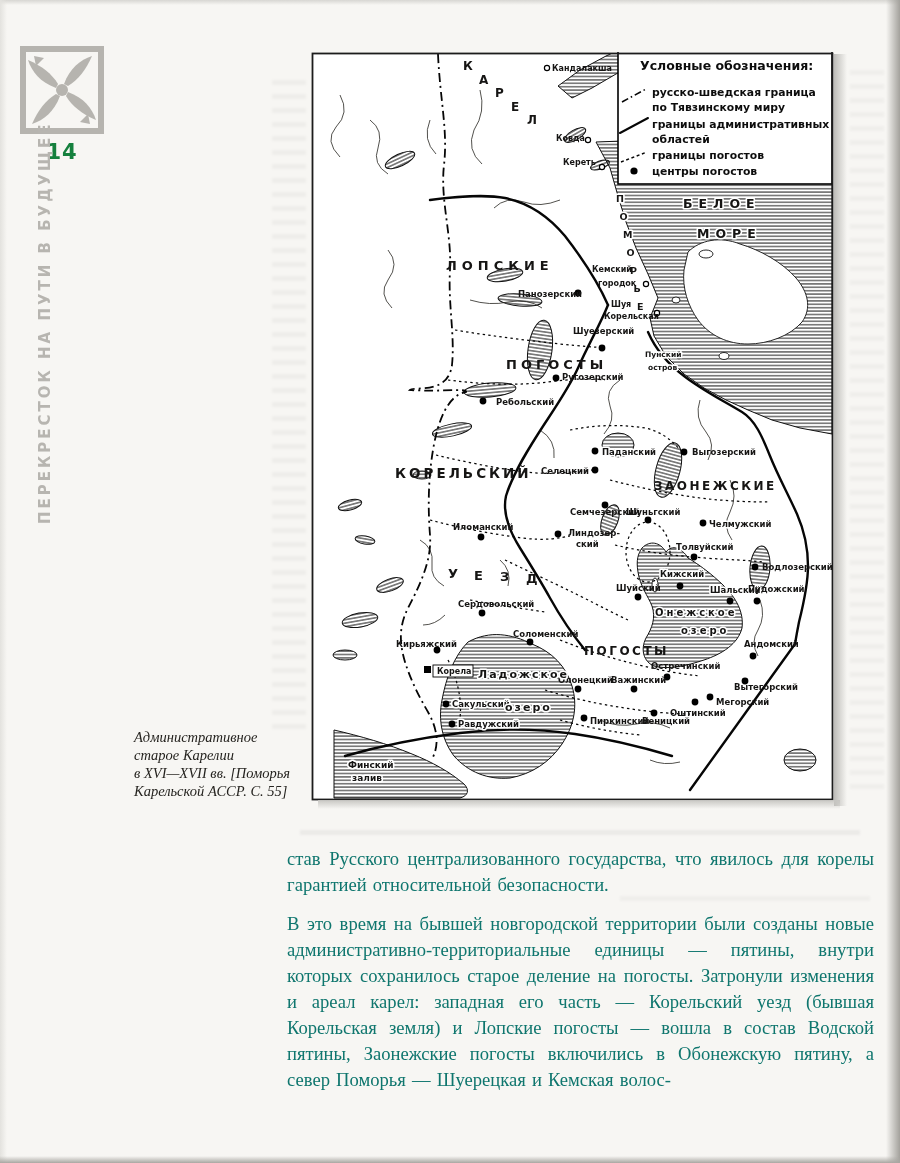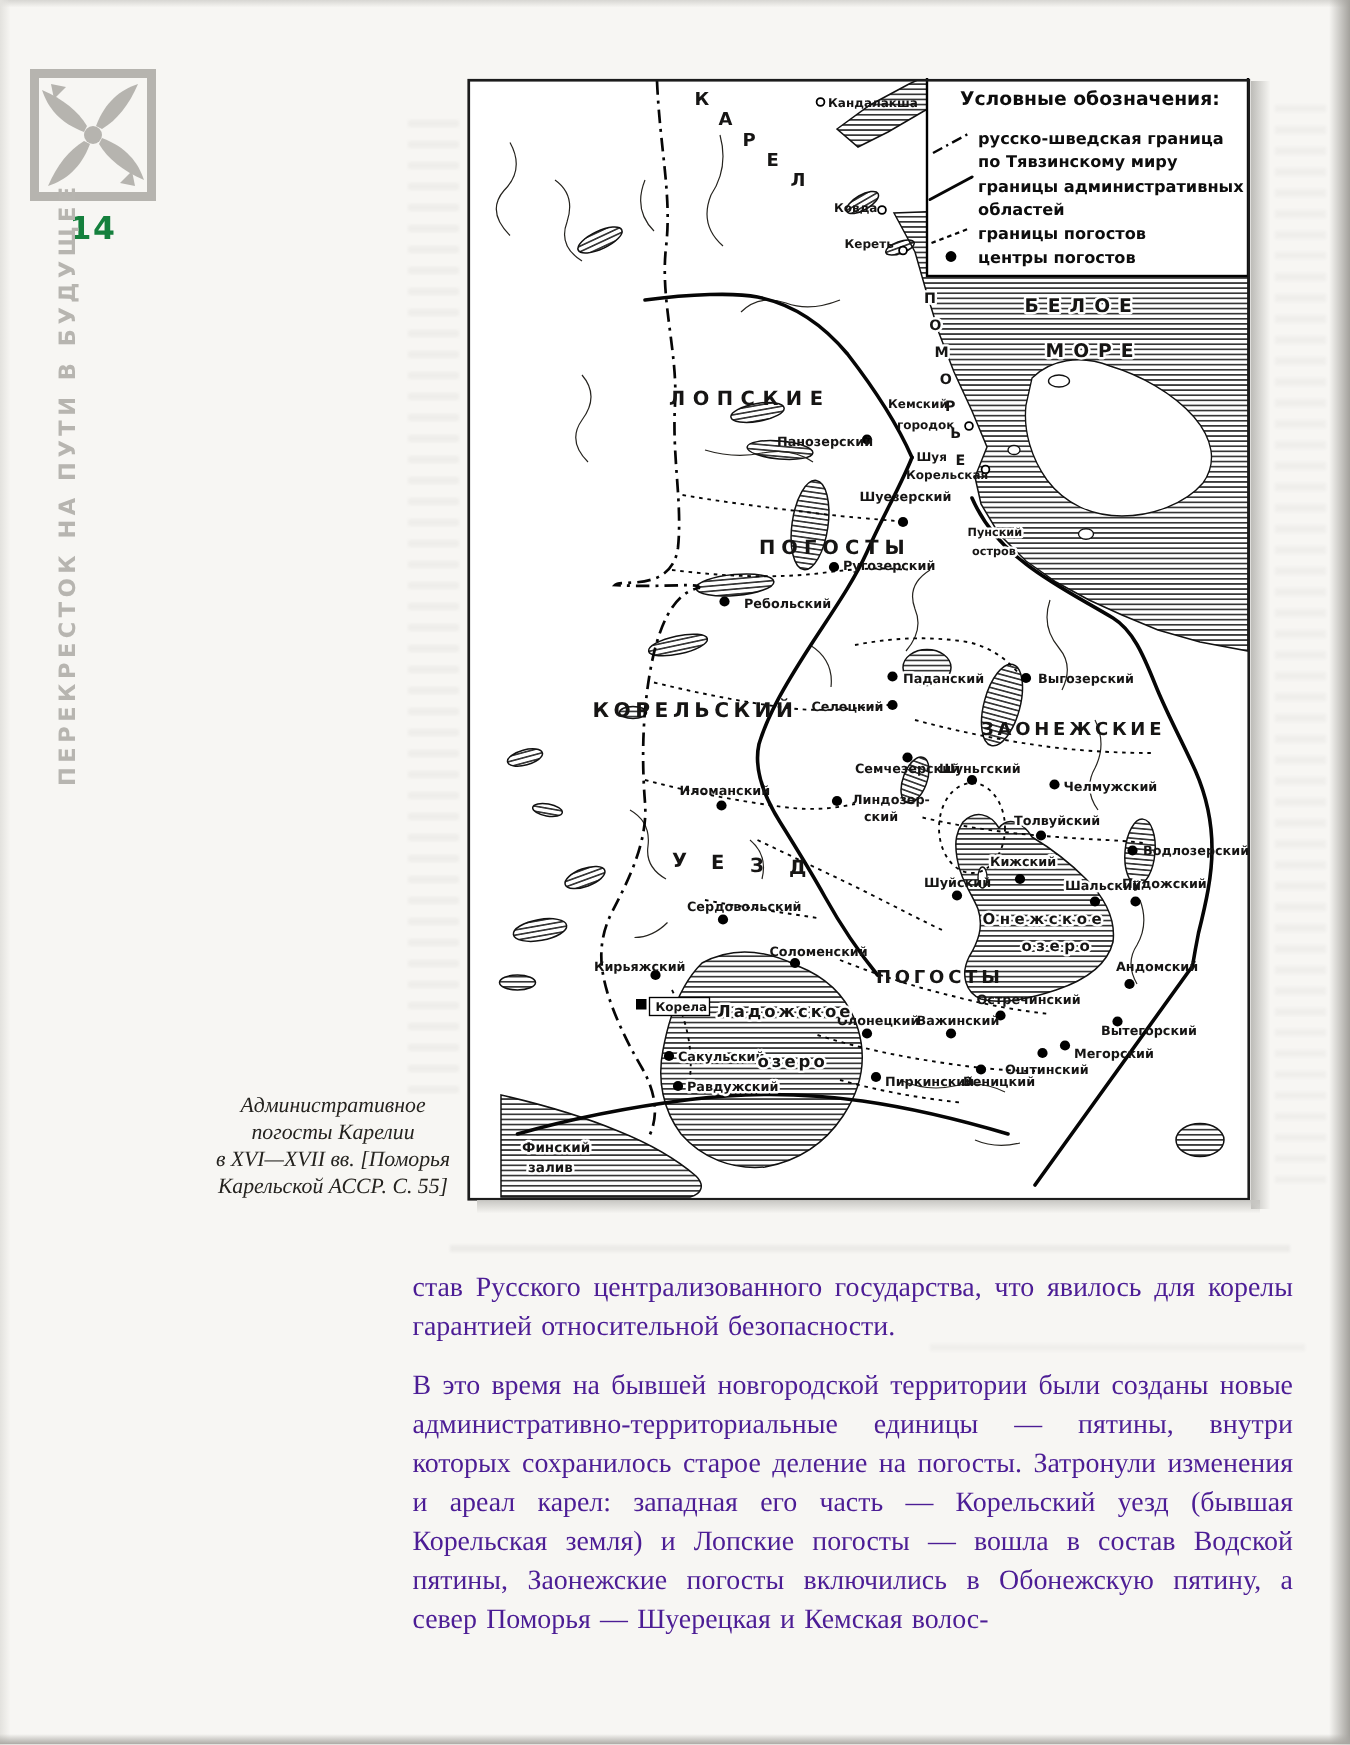--- a/index.html
+++ b/index.html
@@ -23,25 +23,25 @@
   .g4{left:620px;top:896px;width:250px;height:12px;opacity:.3;}
 
   
   .page-number{position:absolute;left:40px;top:140px;width:44px;text-align:center;
     font-family:"DejaVu Sans",sans-serif;font-weight:800;font-size:21px;color:#15803d;letter-spacing:1px;}
   .spine-title{position:absolute;left:36px;top:524px;transform:rotate(-90deg);transform-origin:0 0;
     width:352px;font-family:"DejaVu Sans",sans-serif;font-weight:700;font-size:15px;
     letter-spacing:3px;color:#b7b5b0;white-space:nowrap;}
 
   
-  .caption{position:absolute;left:134px;top:728px;width:176px;text-align:center;
+  .caption{position:absolute;left:134px;top:728px;width:176px;text-align:left;
     font-style:italic;font-size:14.5px;line-height:18px;color:#25231f;}
 
   
-  .bodytext{position:absolute;left:275px;top:846px;width:587px;color:#4c1d95;}
+  .bodytext{position:absolute;left:287px;top:846px;width:587px;color:#0f766e;}
   .bodytext p{margin:0 0 13px 0;font-size:18.6px;line-height:26px;text-align:justify;word-spacing:1.5px;}
 
   
   .t{font-family:"DejaVu Sans",sans-serif;font-weight:700;fill:#161514;}
   .halo{paint-order:stroke;stroke:#fff;stroke-width:3.2px;stroke-linejoin:round;}
   .river{fill:none;stroke:#26241f;stroke-width:0.8;}
   .thick{fill:none;stroke:#060606;stroke-width:2.4;stroke-linecap:round;}
   .dashdot{fill:none;stroke:#060606;stroke-width:1.8;stroke-dasharray:9 4 2 4;}
   .dotted{fill:none;stroke:#060606;stroke-width:1.25;stroke-dasharray:2.4 3.2;}
   .water{fill:url(#hatch);stroke:#111;stroke-width:1;}
@@ -307,21 +307,21 @@
     </g>
 
     <rect x="312.5" y="53.5" width="520" height="746" fill="none" stroke="#1c1c1c" stroke-width="1.8"></rect>
   </svg>
 
   <div class="map-shadow-r"></div>
   <div class="map-shadow-b"></div>
 
   <div class="caption">
     <div>Административное</div>
-    <div>погосты Карелии</div>
+    <div>старое Карелии</div>
     <div>в XVI—XVII вв. [Поморья</div>
     <div>Карельской АССР. С. 55]</div>
   </div>
 
   <div class="bodytext">
     <p>став Русского централизованного государства, что явилось для корелы гарантией относительной безопасности.</p>
     <p>В это время на бывшей новгородской территории были созданы новые административно-территориальные единицы — пятины, внутри которых сохранилось старое деление на погосты. Затронули изменения и ареал карел: западная его часть — Корельский уезд (бывшая Корельская земля) и Лопские погосты — вошла в состав Водской пятины, Заонежские погосты включились в Обонежскую пятину, а север Поморья — Шуерецкая и Кемская волос-</p>
   </div>
 
 </div>

